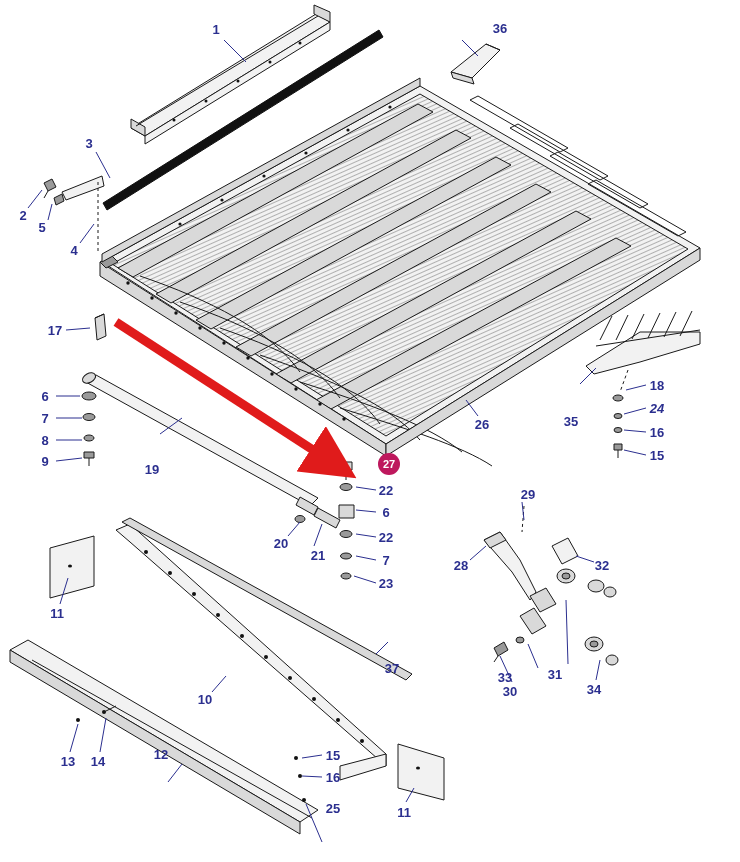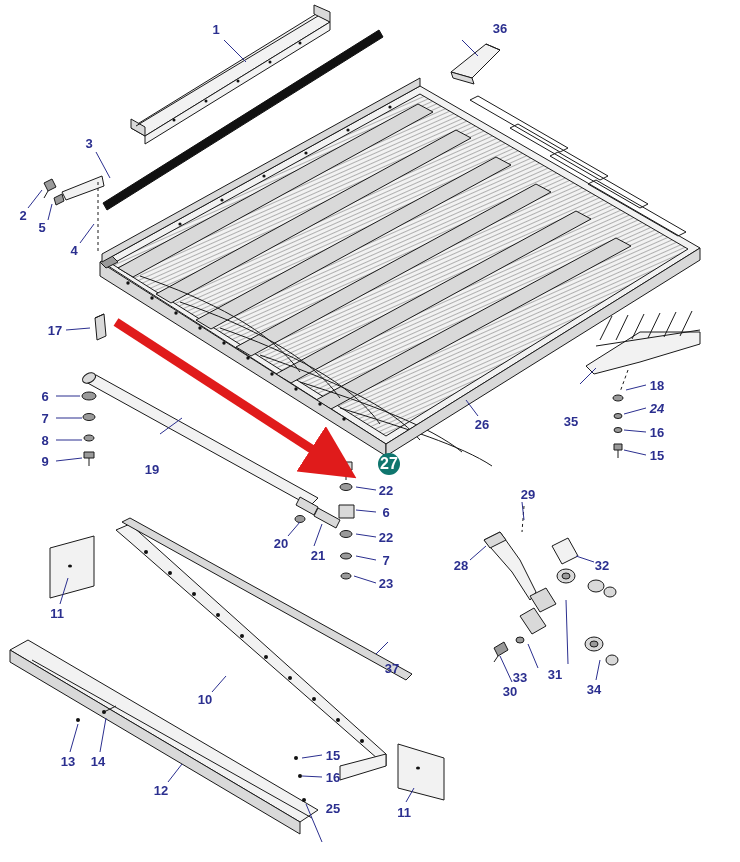--- a/index.html
+++ b/index.html
@@ -30,28 +30,28 @@
     font-family: "Liberation Sans", sans-serif;
     font-size: 13px;
     font-weight: bold;
     line-height: 1;
     white-space: nowrap;
     transform: translate(-50%, -50%);
     user-select: none;
   }
   .callout.highlight {
     color: #ffffff;
-    background: #0f766e;
+    background: #be185d;
     border-radius: 50%;
     width: 22px;
     height: 22px;
     display: flex;
     align-items: center;
     justify-content: center;
-    font-size: 16px;
+    font-size: 11px;
   }
   .lbl-line {
     stroke: #2b2f8f;
     stroke-width: 1;
     fill: none;
   }
   .part-line {
     stroke: #1a1a1a;
     stroke-width: 1;
     fill: none;
@@ -384,27 +384,27 @@
   <div class="callout" style="left:386px; top:512px;">6</div>
   <div class="callout" style="left:386px; top:537px;">22</div>
   <div class="callout" style="left:386px; top:560px;">7</div>
   <div class="callout" style="left:386px; top:583px;">23</div>
   <div class="callout" style="left:281px; top:543px;">20</div>
   <div class="callout" style="left:310px; top:555px;margin-left:8px;">21</div>
   <div class="callout" style="left:528px; top:494px;">29</div>
   <div class="callout" style="left:461px; top:565px;">28</div>
   <div class="callout" style="left:602px; top:565px;">32</div>
   <div class="callout" style="left:510px; top:691px;">30</div>
-  <div class="callout" style="left:520px; top:677px;">33</div>
+  <div class="callout" style="left:505px; top:677px;">33</div>
   <div class="callout" style="left:555px; top:674px;">31</div>
   <div class="callout" style="left:594px; top:689px;">34</div>
   <div class="callout" style="left:57px; top:613px;">11</div>
   <div class="callout" style="left:392px; top:636px;margin-top:32px;">37</div>
   <div class="callout" style="left:205px; top:699px;">10</div>
   <div class="callout" style="left:68px; top:761px;">13</div>
   <div class="callout" style="left:98px; top:761px;">14</div>
-  <div class="callout" style="left:161px; top:790px;">12</div>
+  <div class="callout" style="left:161px; top:754px;">12</div>
   <div class="callout" style="left:333px; top:755px;">15</div>
   <div class="callout" style="left:333px; top:777px;">16</div>
   <div class="callout" style="left:404px; top:812px;">11</div>
   <div class="callout" style="left:333px; top:808px;">25</div>
 
 </div>
 
 </body></html>

